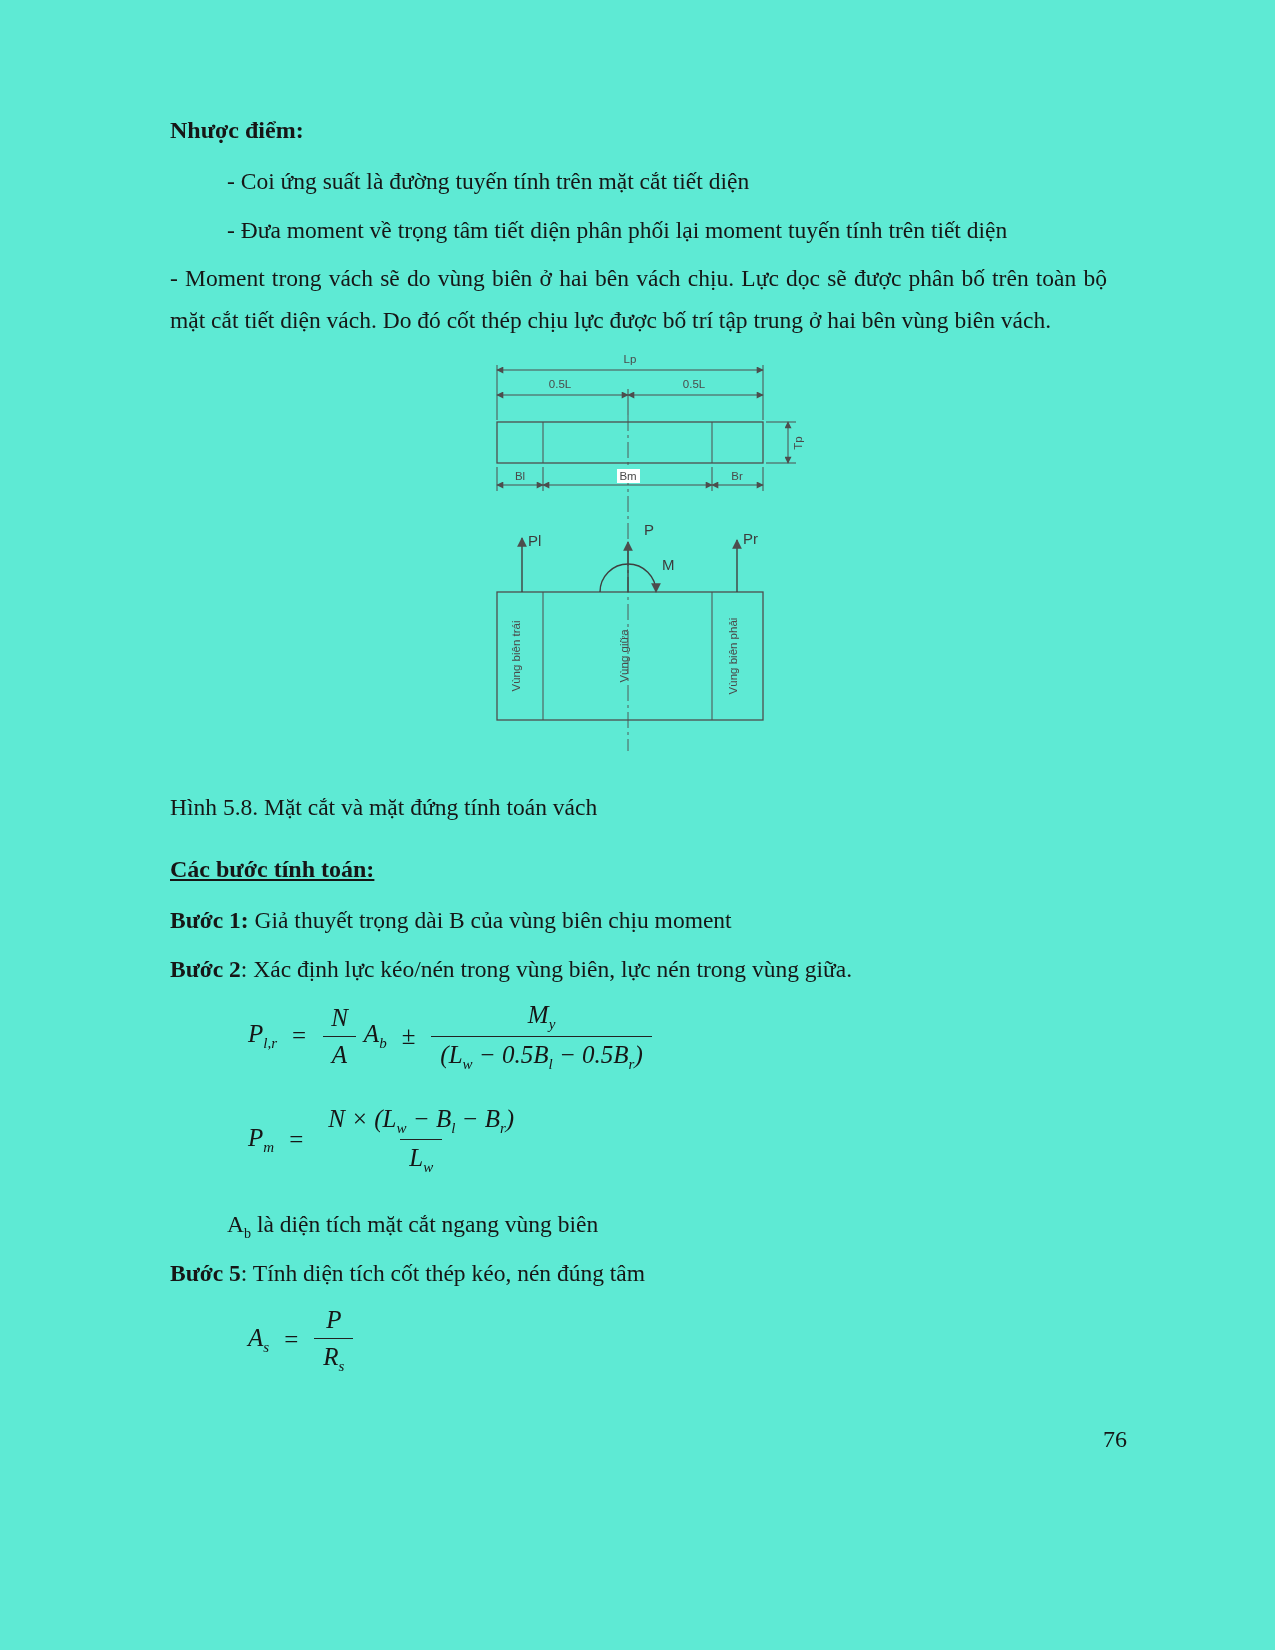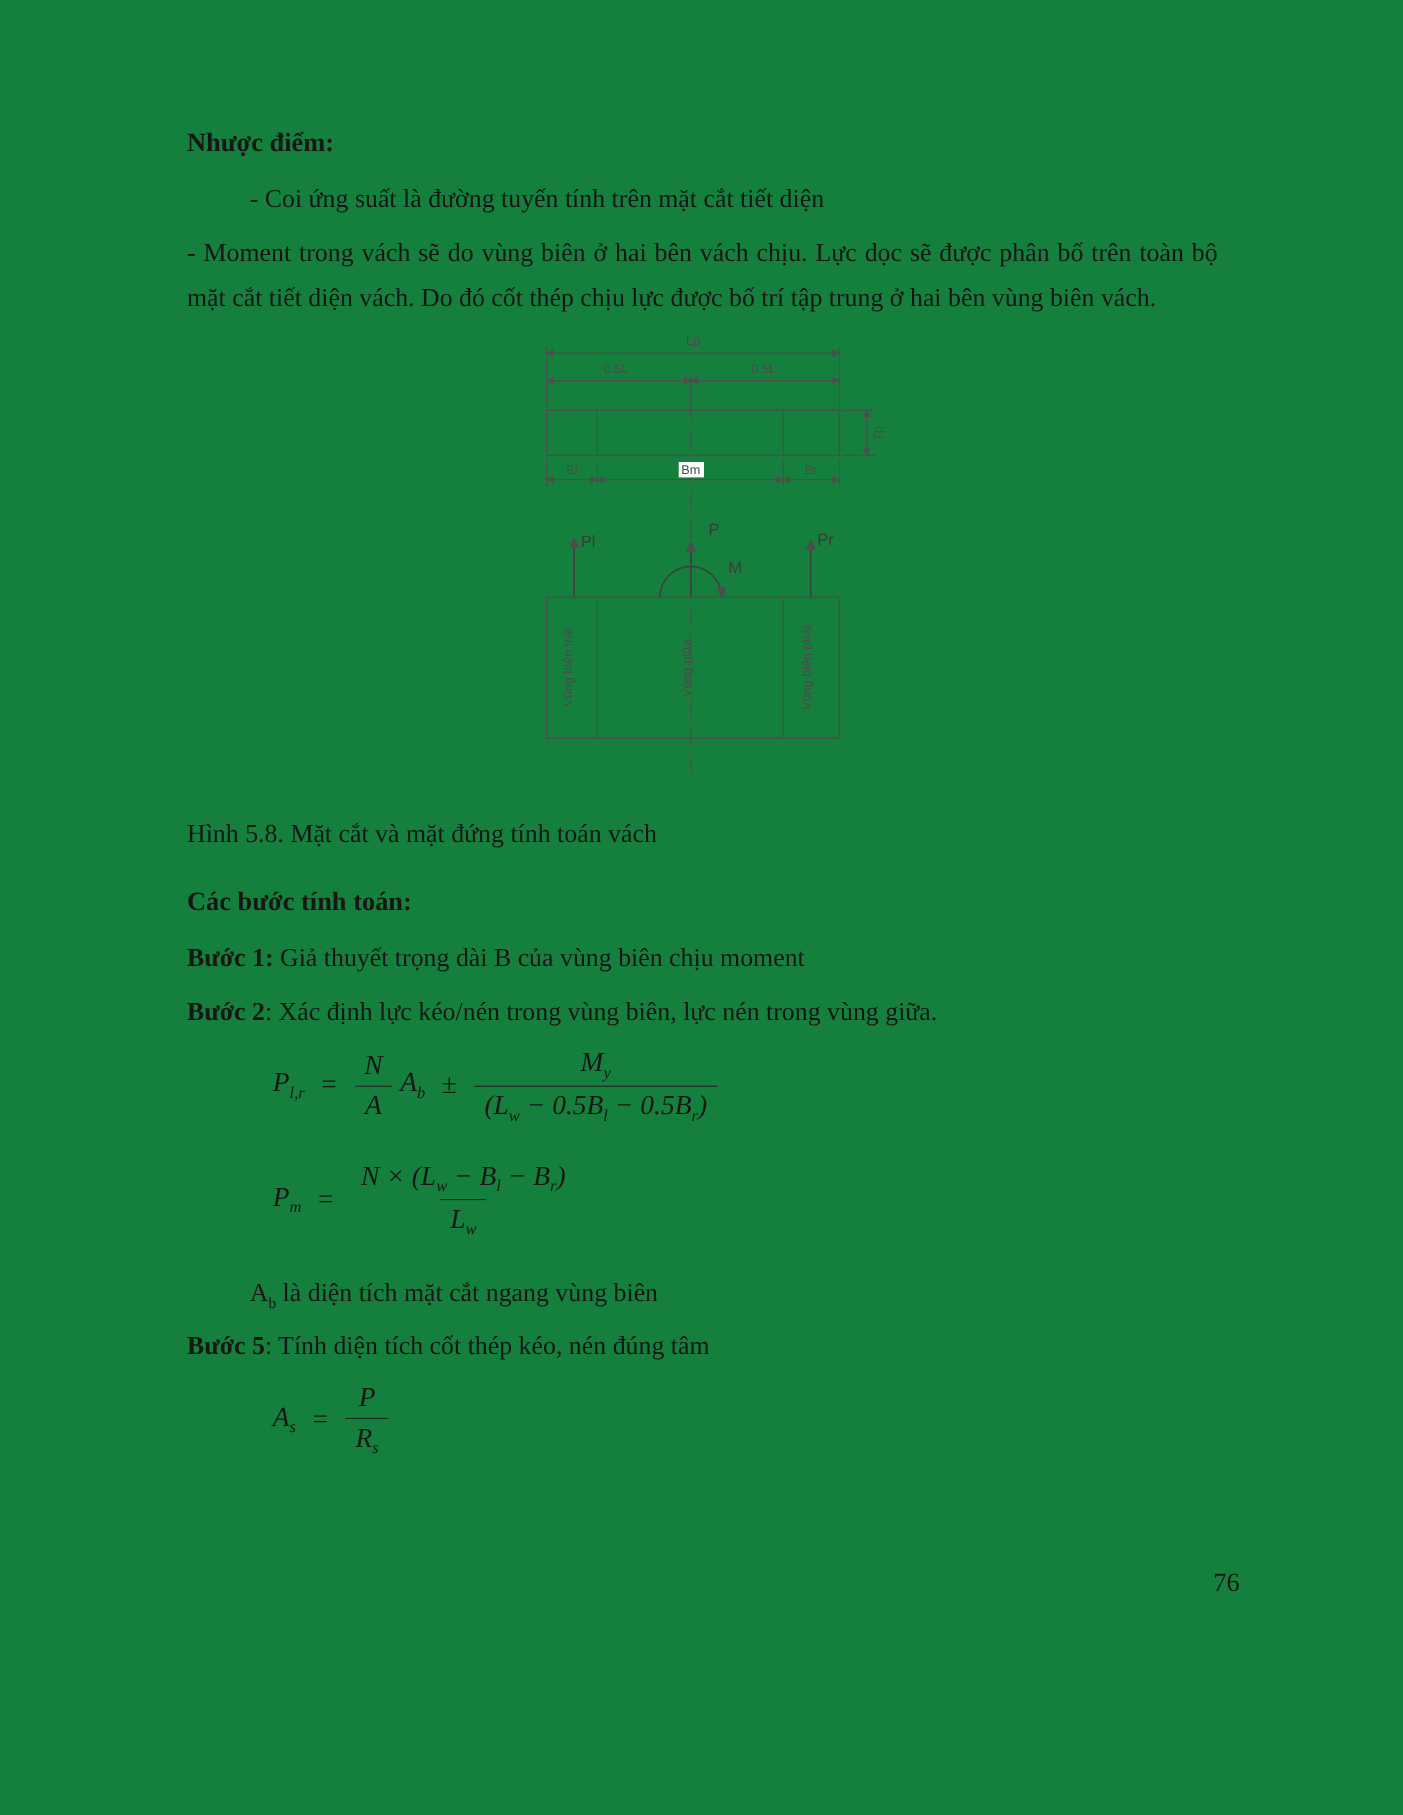--- a/index.html
+++ b/index.html
@@ -1,23 +1,23 @@
 <!DOCTYPE html>
 <html><head>
 <meta charset="utf-8">
 <style>
   * { box-sizing: border-box; }
   html, body { margin: 0; padding: 0; background: #ffffff; }
   .page {
-    width: 1275px; height: 1650px; background: #15803d; position: relative;
+    width: 1275px; height: 1650px; background: #5eead4; position: relative;
     font-family: "Liberation Serif", serif; color: #161616; overflow: hidden;
   }
   .content { position: absolute; left: 170px; width: 937px; top: 110px; }
   h3.heading { font-size: 24px; font-weight: bold; margin: 0 0 10px; line-height: 1.7; }
-  .underline-h { }
+  .underline-h { text-decoration: underline; }
   p { font-size: 23.5px; margin: 0 0 7px; line-height: 1.78; }
   .indent { margin-left: 57px; }
   .just { text-align: justify; }
   .caption { margin: 10px 0 20px; }
   .figure-wrap { position: relative; height: 428px; margin-top: 6px; }
   .figure-wrap svg { position: absolute; left: 300px; top: 0; }
   svg text { font-family: "Liberation Sans", sans-serif; fill: #4a4a4a; font-size: 11.5px; }
   svg text.flabel { font-size: 15px; fill: #3c3c3c; }
   .formula { display: flex; align-items: center; font-style: italic; font-size: 25px; margin: 2px 0 26px 75px; }
   .formula .op { margin: 0 12px; font-style: normal; }
@@ -30,20 +30,21 @@
 </style>
 </head>
 <body>
 
 <div class="page">
   <div class="content">
 
     <h3 class="heading">Nhược điểm:</h3>
 
     <p class="indent">- Coi ứng suất là đường tuyến tính trên mặt cắt tiết diện</p>
+    <p class="indent">- Đưa moment về trọng tâm tiết diện phân phối lại moment tuyến tính trên tiết diện</p>
     <p class="just">- Moment trong vách sẽ do vùng biên ở hai bên vách chịu. Lực dọc sẽ được phân bố trên toàn bộ mặt cắt tiết diện vách. Do đó cốt thép chịu lực được bố trí tập trung ở hai bên vùng biên vách.</p>
 
     <div class="figure-wrap">
       <svg width="420" height="428" viewBox="0 0 420 428">
         <defs>
           <marker id="arr" viewBox="0 0 10 10" refX="9" refY="5" markerWidth="9" markerHeight="7" orient="auto-start-reverse">
             <path d="M0,0 L10,5 L0,10 z" fill="#4d4d4d"></path>
           </marker>
         </defs>
 

